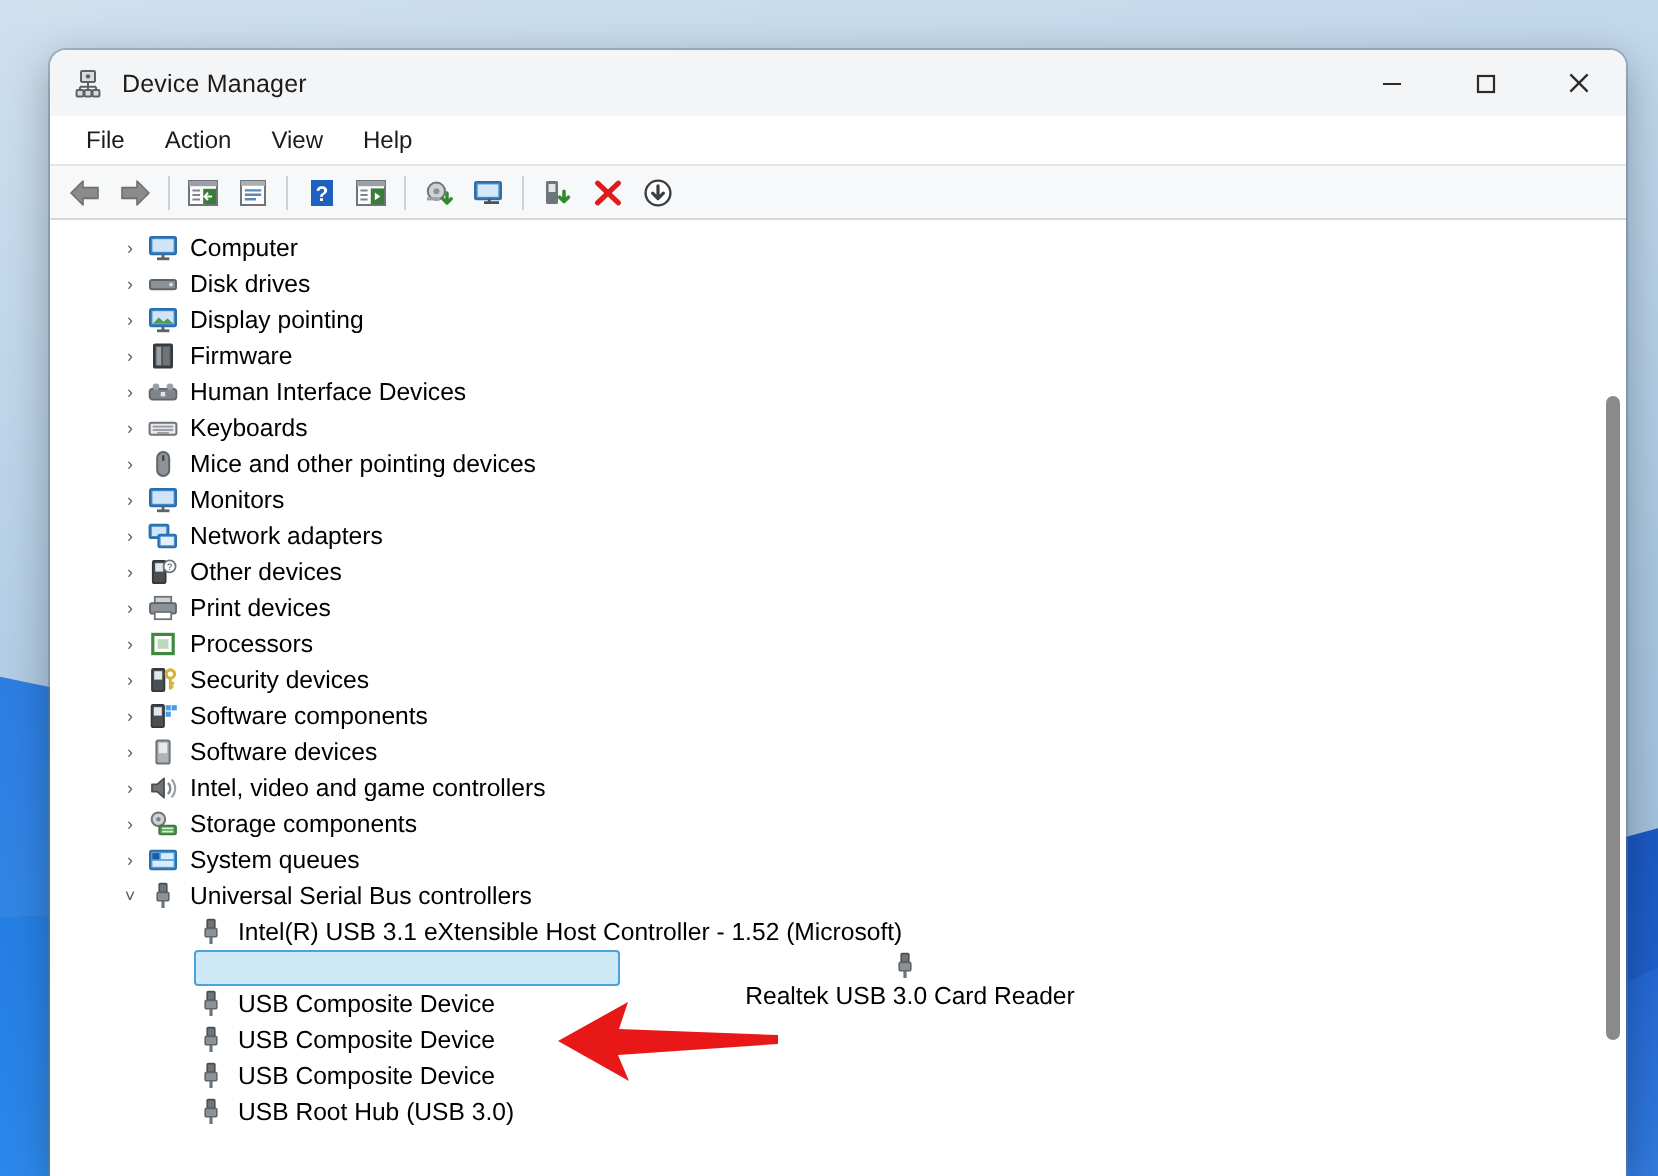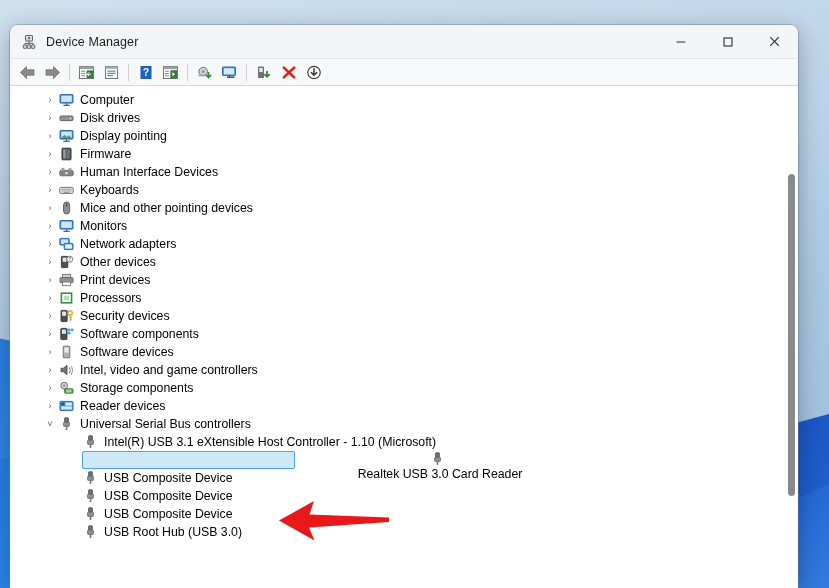--- a/index.html
+++ b/index.html
@@ -42,21 +42,21 @@
   #sw5 {
     right: -30px; top: 470px; width: 150px; height: 160px;
     background: linear-gradient(160deg, #1b5fd0 0%, #3f8ae6 100%);
     clip-path: polygon(8% 40%, 100% 0%, 100% 100%, 0% 100%);
     opacity: .8;
   }
 
   
   #window {
     position: absolute;
-    left: 10px; top: 25px;
+    left: 25px; top: 25px;
     width: 788px; height: 563px;
     background: #ffffff;
     border-top-left-radius: 8px;
     border-top-right-radius: 8px;
     box-shadow: 0 6px 22px rgba(0,0,0,.30), 0 0 0 1px rgba(120,140,160,.45);
     overflow: hidden;
     display: flex; flex-direction: column;
   }
   #titlebar {
     height: 33px; flex: 0 0 33px;
@@ -178,20 +178,26 @@
         </div>
         <div class="winbtn">
           <svg width="13" height="13" viewBox="0 0 13 13">
               <line x1="2.2" y1="2.2" x2="10.8" y2="10.8" stroke="#2b2b2b" stroke-width="1.15"></line>
               <line x1="10.8" y1="2.2" x2="2.2" y2="10.8" stroke="#2b2b2b" stroke-width="1.15"></line>
             </svg>
         </div>
       </div>
     </div>
 
+    <div id="menubar">
+      <div class="menuitem">File</div>
+      <div class="menuitem">Action</div>
+      <div class="menuitem">View</div>
+      <div class="menuitem">Help</div>
+    </div>
 
     <div id="toolbar">
       <div class="tb">
         <svg width="17" height="15" viewBox="0 0 17 15">
           <path d="M7.5 1.5L1.5 7.5L7.5 13.5V10.2H15V4.8H7.5Z" fill="#8b8b8b" stroke="#6e6e6e" stroke-width="0.8" stroke-linejoin="round"></path>
         </svg>
       </div>
       <div class="tb">
         <svg width="17" height="15" viewBox="0 0 17 15">
           <path d="M9.5 1.5L15.5 7.5L9.5 13.5V10.2H2V4.8H9.5Z" fill="#8b8b8b" stroke="#6e6e6e" stroke-width="0.8" stroke-linejoin="round"></path>
@@ -494,21 +500,21 @@
         <div class="row lvl1">
           <span class="chev">›</span>
           <span class="ico">
             <svg width="15" height="14" viewBox="0 0 15 14">
                 <rect x="1" y="2.4" width="13" height="9.2" rx="0.8" fill="#4f9bd8" stroke="#2d6ea8" stroke-width="1"></rect>
                 <rect x="2.2" y="3.6" width="3.4" height="3" fill="#1b5e9e"></rect>
                 <rect x="6.4" y="3.6" width="6.4" height="3" fill="#d8ecfb"></rect>
                 <rect x="2.2" y="7.4" width="10.6" height="3" fill="#d8ecfb"></rect>
               </svg>
           </span>
-          <span class="lbl">Reader devices</span>
+          <span class="lbl">System queues</span>
         </div>
 
         <div class="row lvl1">
           <span class="chev">˅</span>
           <span class="ico">
             <svg width="15" height="14" viewBox="0 0 15 14">
                 <rect x="5.6" y="0.8" width="3.8" height="4.4" rx="0.5" fill="#6f7478" stroke="#4a4f54" stroke-width="0.8"></rect>
                 <rect x="4.6" y="5.2" width="5.8" height="4.2" rx="0.7" fill="#8d9296" stroke="#5f6469" stroke-width="0.8"></rect>
                 <rect x="6.7" y="9.4" width="1.6" height="3.6" fill="#6f7478"></rect>
               </svg>
@@ -517,21 +523,21 @@
         </div>
 
         <div class="row lvl2">
           <span class="ico">
             <svg width="15" height="14" viewBox="0 0 15 14">
                 <rect x="5.6" y="0.8" width="3.8" height="4.4" rx="0.5" fill="#6f7478" stroke="#4a4f54" stroke-width="0.8"></rect>
                 <rect x="4.6" y="5.2" width="5.8" height="4.2" rx="0.7" fill="#8d9296" stroke="#5f6469" stroke-width="0.8"></rect>
                 <rect x="6.7" y="9.4" width="1.6" height="3.6" fill="#6f7478"></rect>
               </svg>
           </span>
-          <span class="lbl">Intel(R) USB 3.1 eXtensible Host Controller - 1.10 (Microsoft)</span>
+          <span class="lbl">Intel(R) USB 3.1 eXtensible Host Controller - 1.52 (Microsoft)</span>
         </div>
 
         <div class="row lvl2 selrow">
           <span class="selbg"></span>
           <span class="ico">
             <svg width="15" height="14" viewBox="0 0 15 14">
                 <rect x="5.6" y="0.8" width="3.8" height="4.4" rx="0.5" fill="#6f7478" stroke="#4a4f54" stroke-width="0.8"></rect>
                 <rect x="4.6" y="5.2" width="5.8" height="4.2" rx="0.7" fill="#8d9296" stroke="#5f6469" stroke-width="0.8"></rect>
                 <rect x="6.7" y="9.4" width="1.6" height="3.6" fill="#6f7478"></rect>
               </svg>

